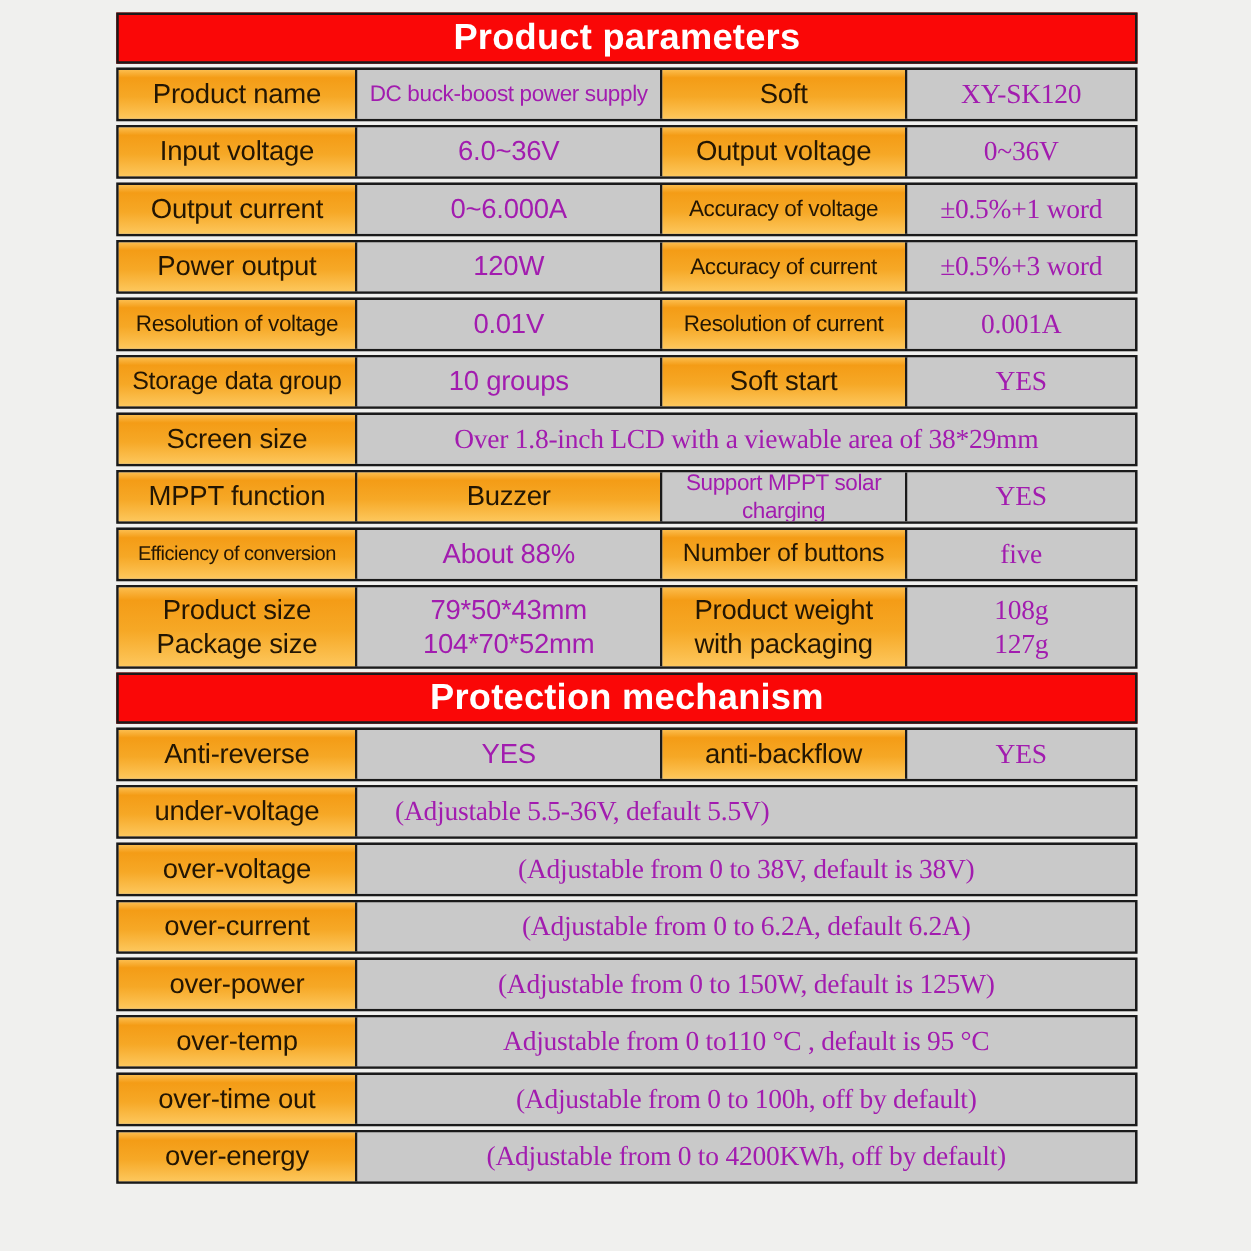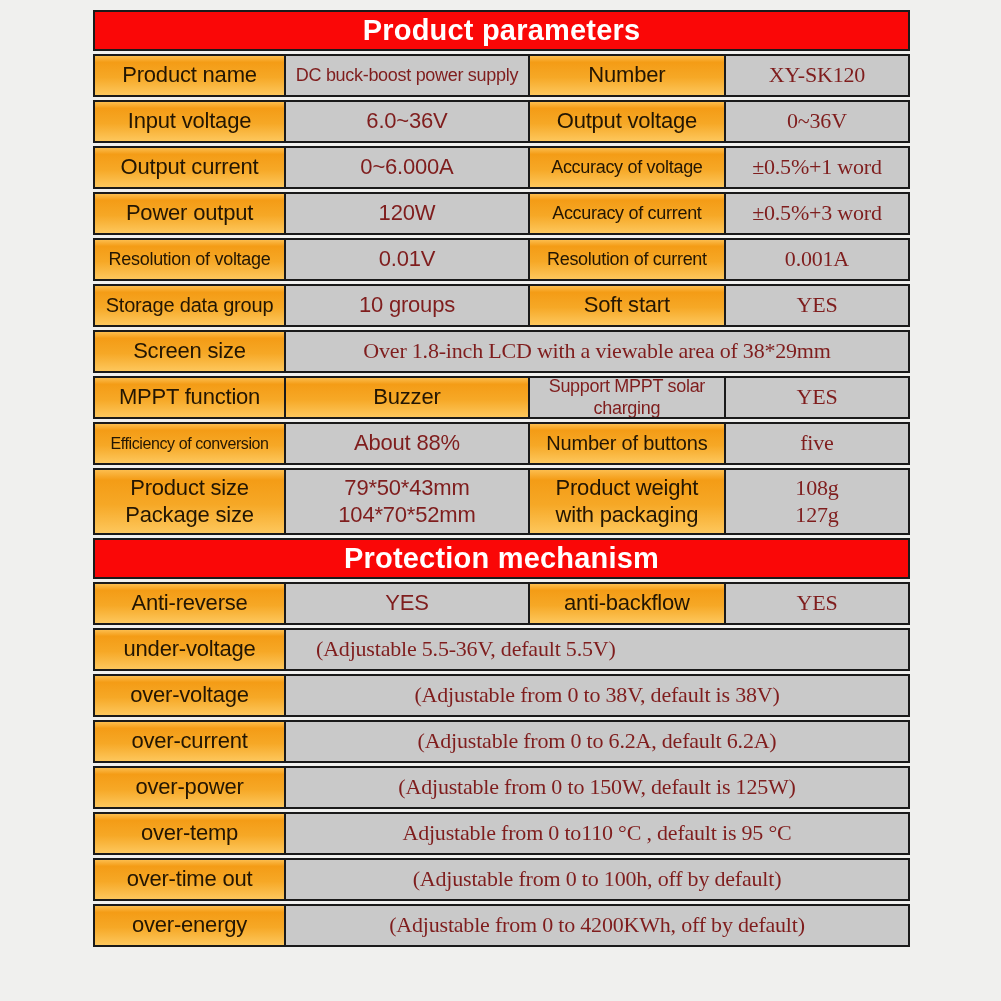--- a/index.html
+++ b/index.html
@@ -46,21 +46,21 @@
   }
   .row.tall { height: 67px; }
   .cell {
     display: flex;
     align-items: center;
     justify-content: center;
     text-align: center;
     border-right: 2px solid var(--border, #1a1a1a);
     box-sizing: border-box;
     white-space: pre-line;
-    color: #7f1d1d;
+    color: #a21caf;
     letter-spacing: -0.2px;
     line-height: 1.22;
     overflow: hidden;
     padding: 0 2px;
   }
   .cell:last-child { border-right: none; font-family: Liberation Serif, serif; }
   .cell.label {
     background: linear-gradient(180deg,
       var(--orange-hi, #fcbd4d) 0%,
       var(--orange-top, #f49c16) 16%,
@@ -78,21 +78,21 @@
 </style>
 </head>
 <body style="background: rgb(240, 240, 238);">
 
 <div class="page">
   <div id="table-root">
       <div class="section-title">Product parameters</div>
       <div class="row">
         <div class="cell label size-md">Product name</div>
         <div class="cell value size-sm">DC buck-boost power supply</div>
-        <div class="cell label size-md">Number</div>
+        <div class="cell label size-md">Soft</div>
         <div class="cell value size-md">XY-SK120</div>
       </div>
       <div class="row">
         <div class="cell label size-md">Input voltage</div>
         <div class="cell value size-md">6.0~36V</div>
         <div class="cell label size-md">Output voltage</div>
         <div class="cell value size-md">0~36V</div>
       </div>
       <div class="row">
         <div class="cell label size-md">Output current</div>

